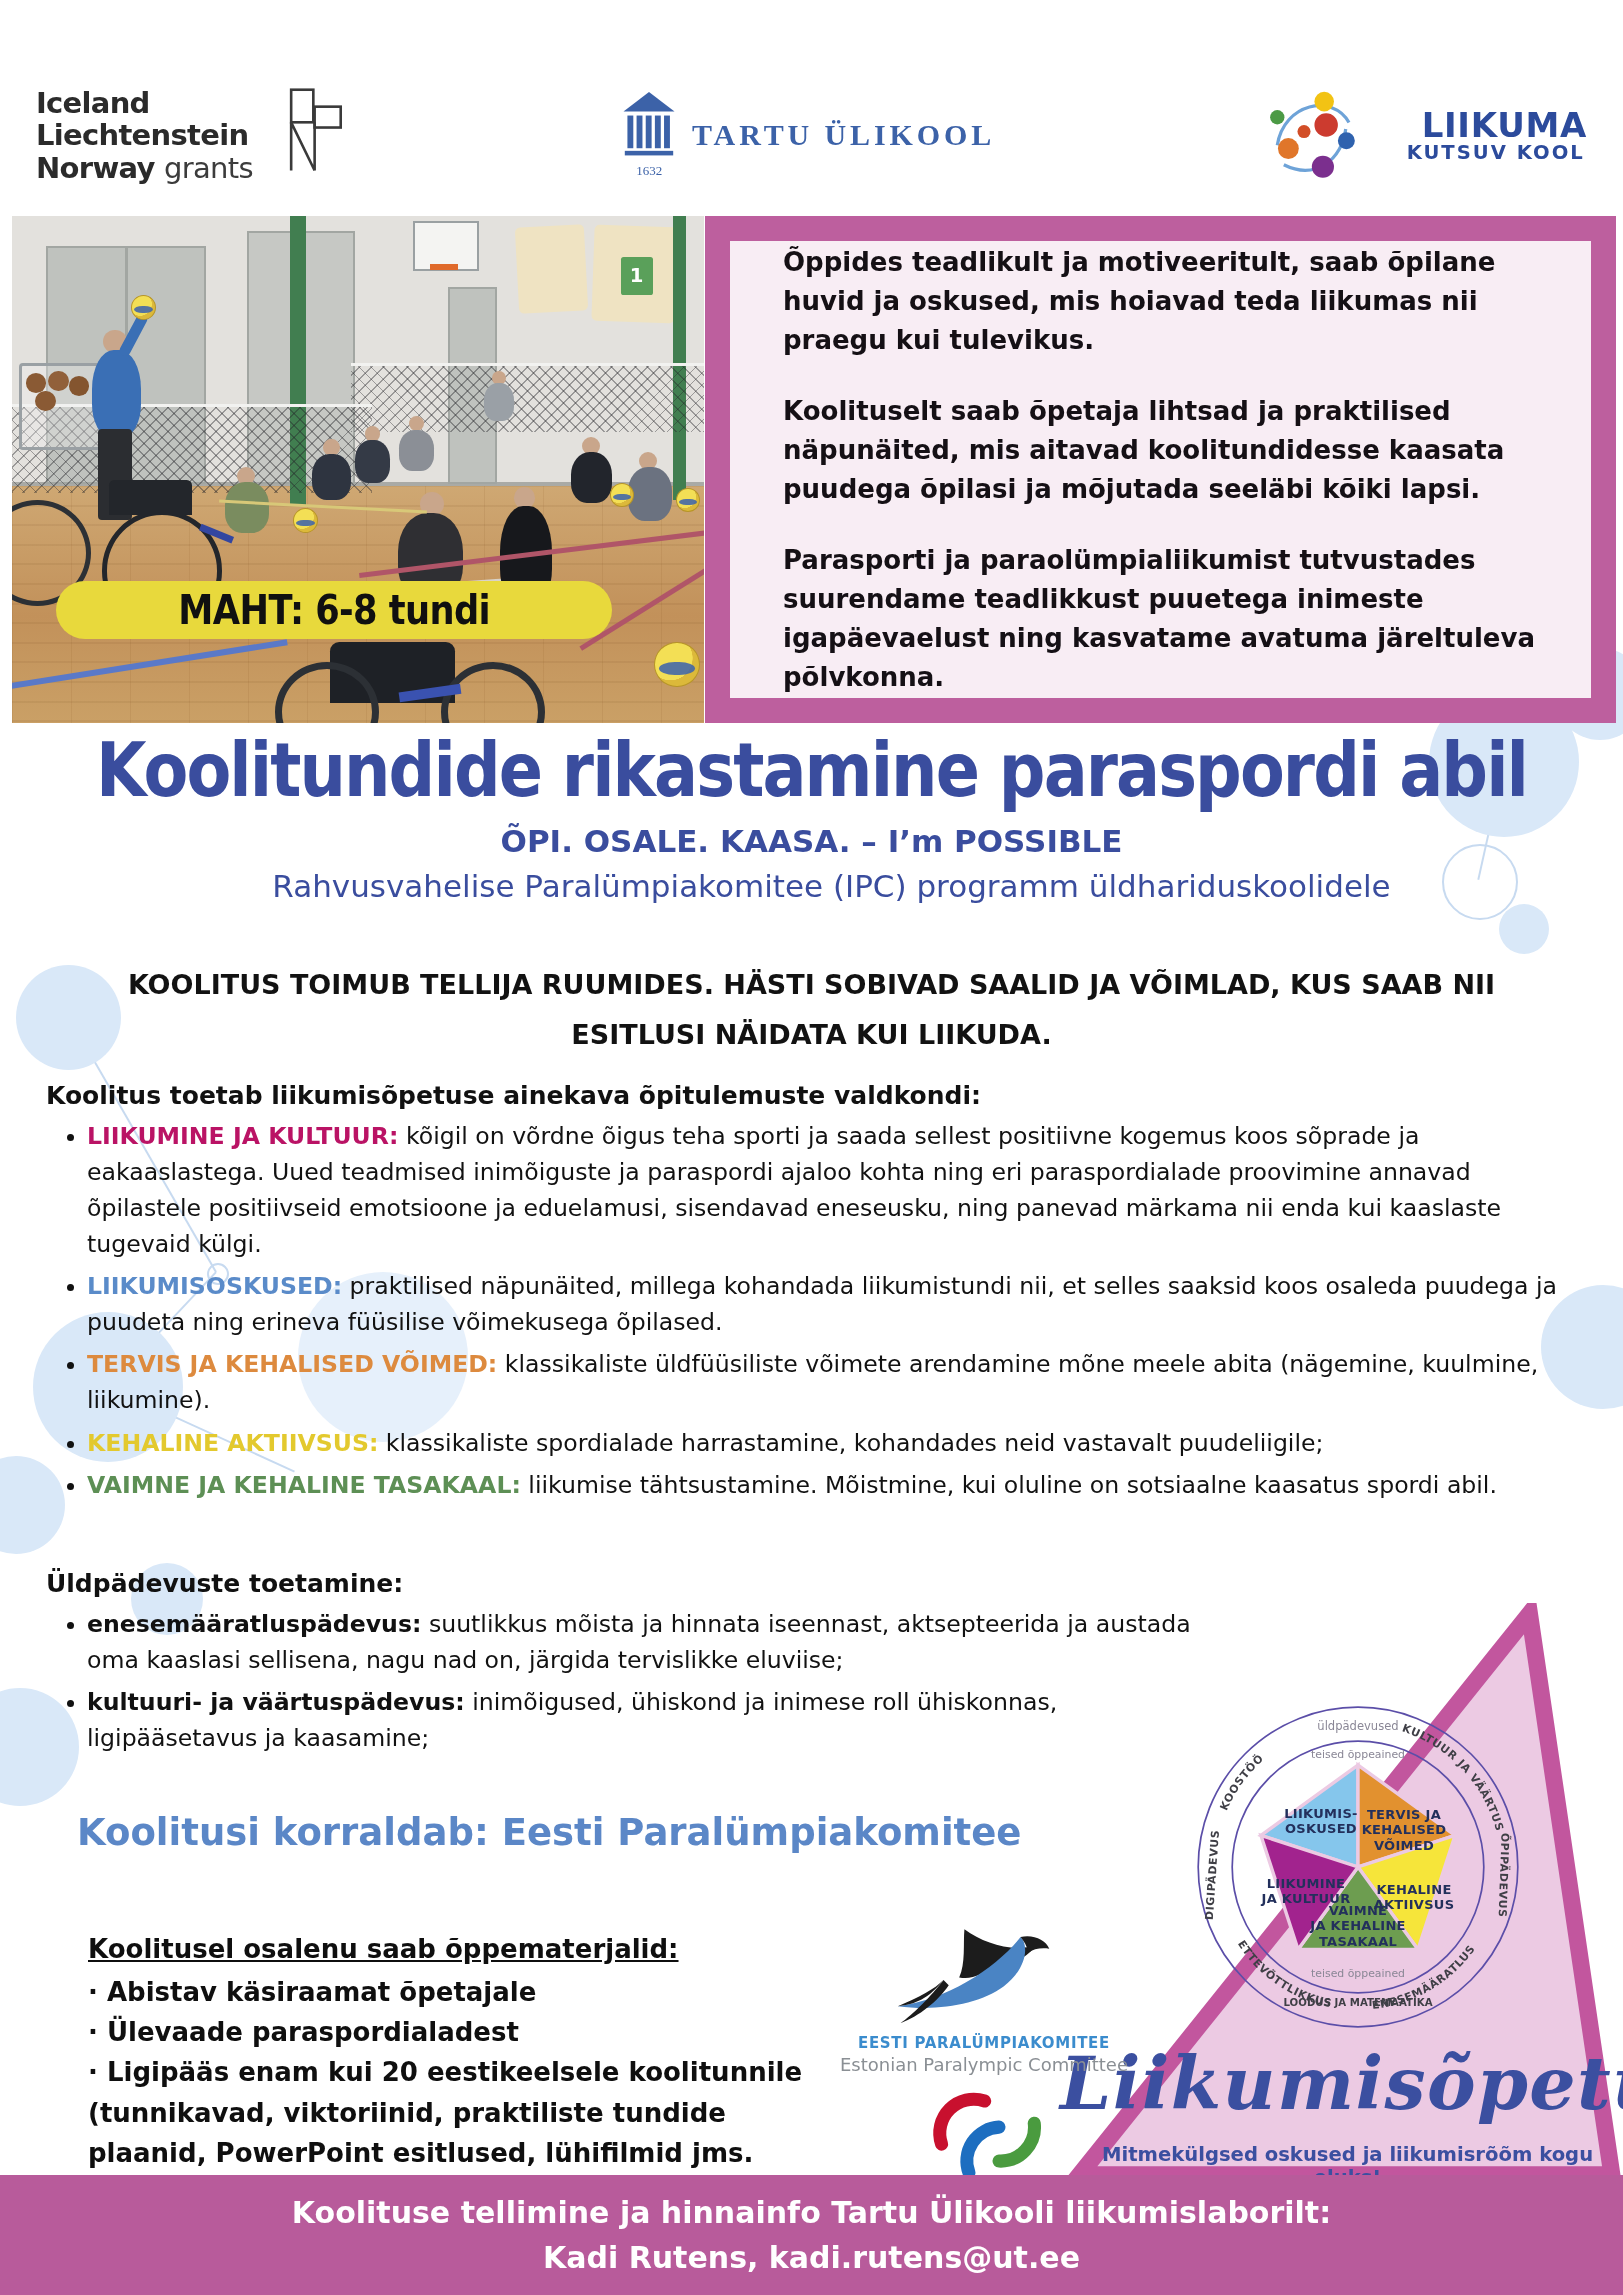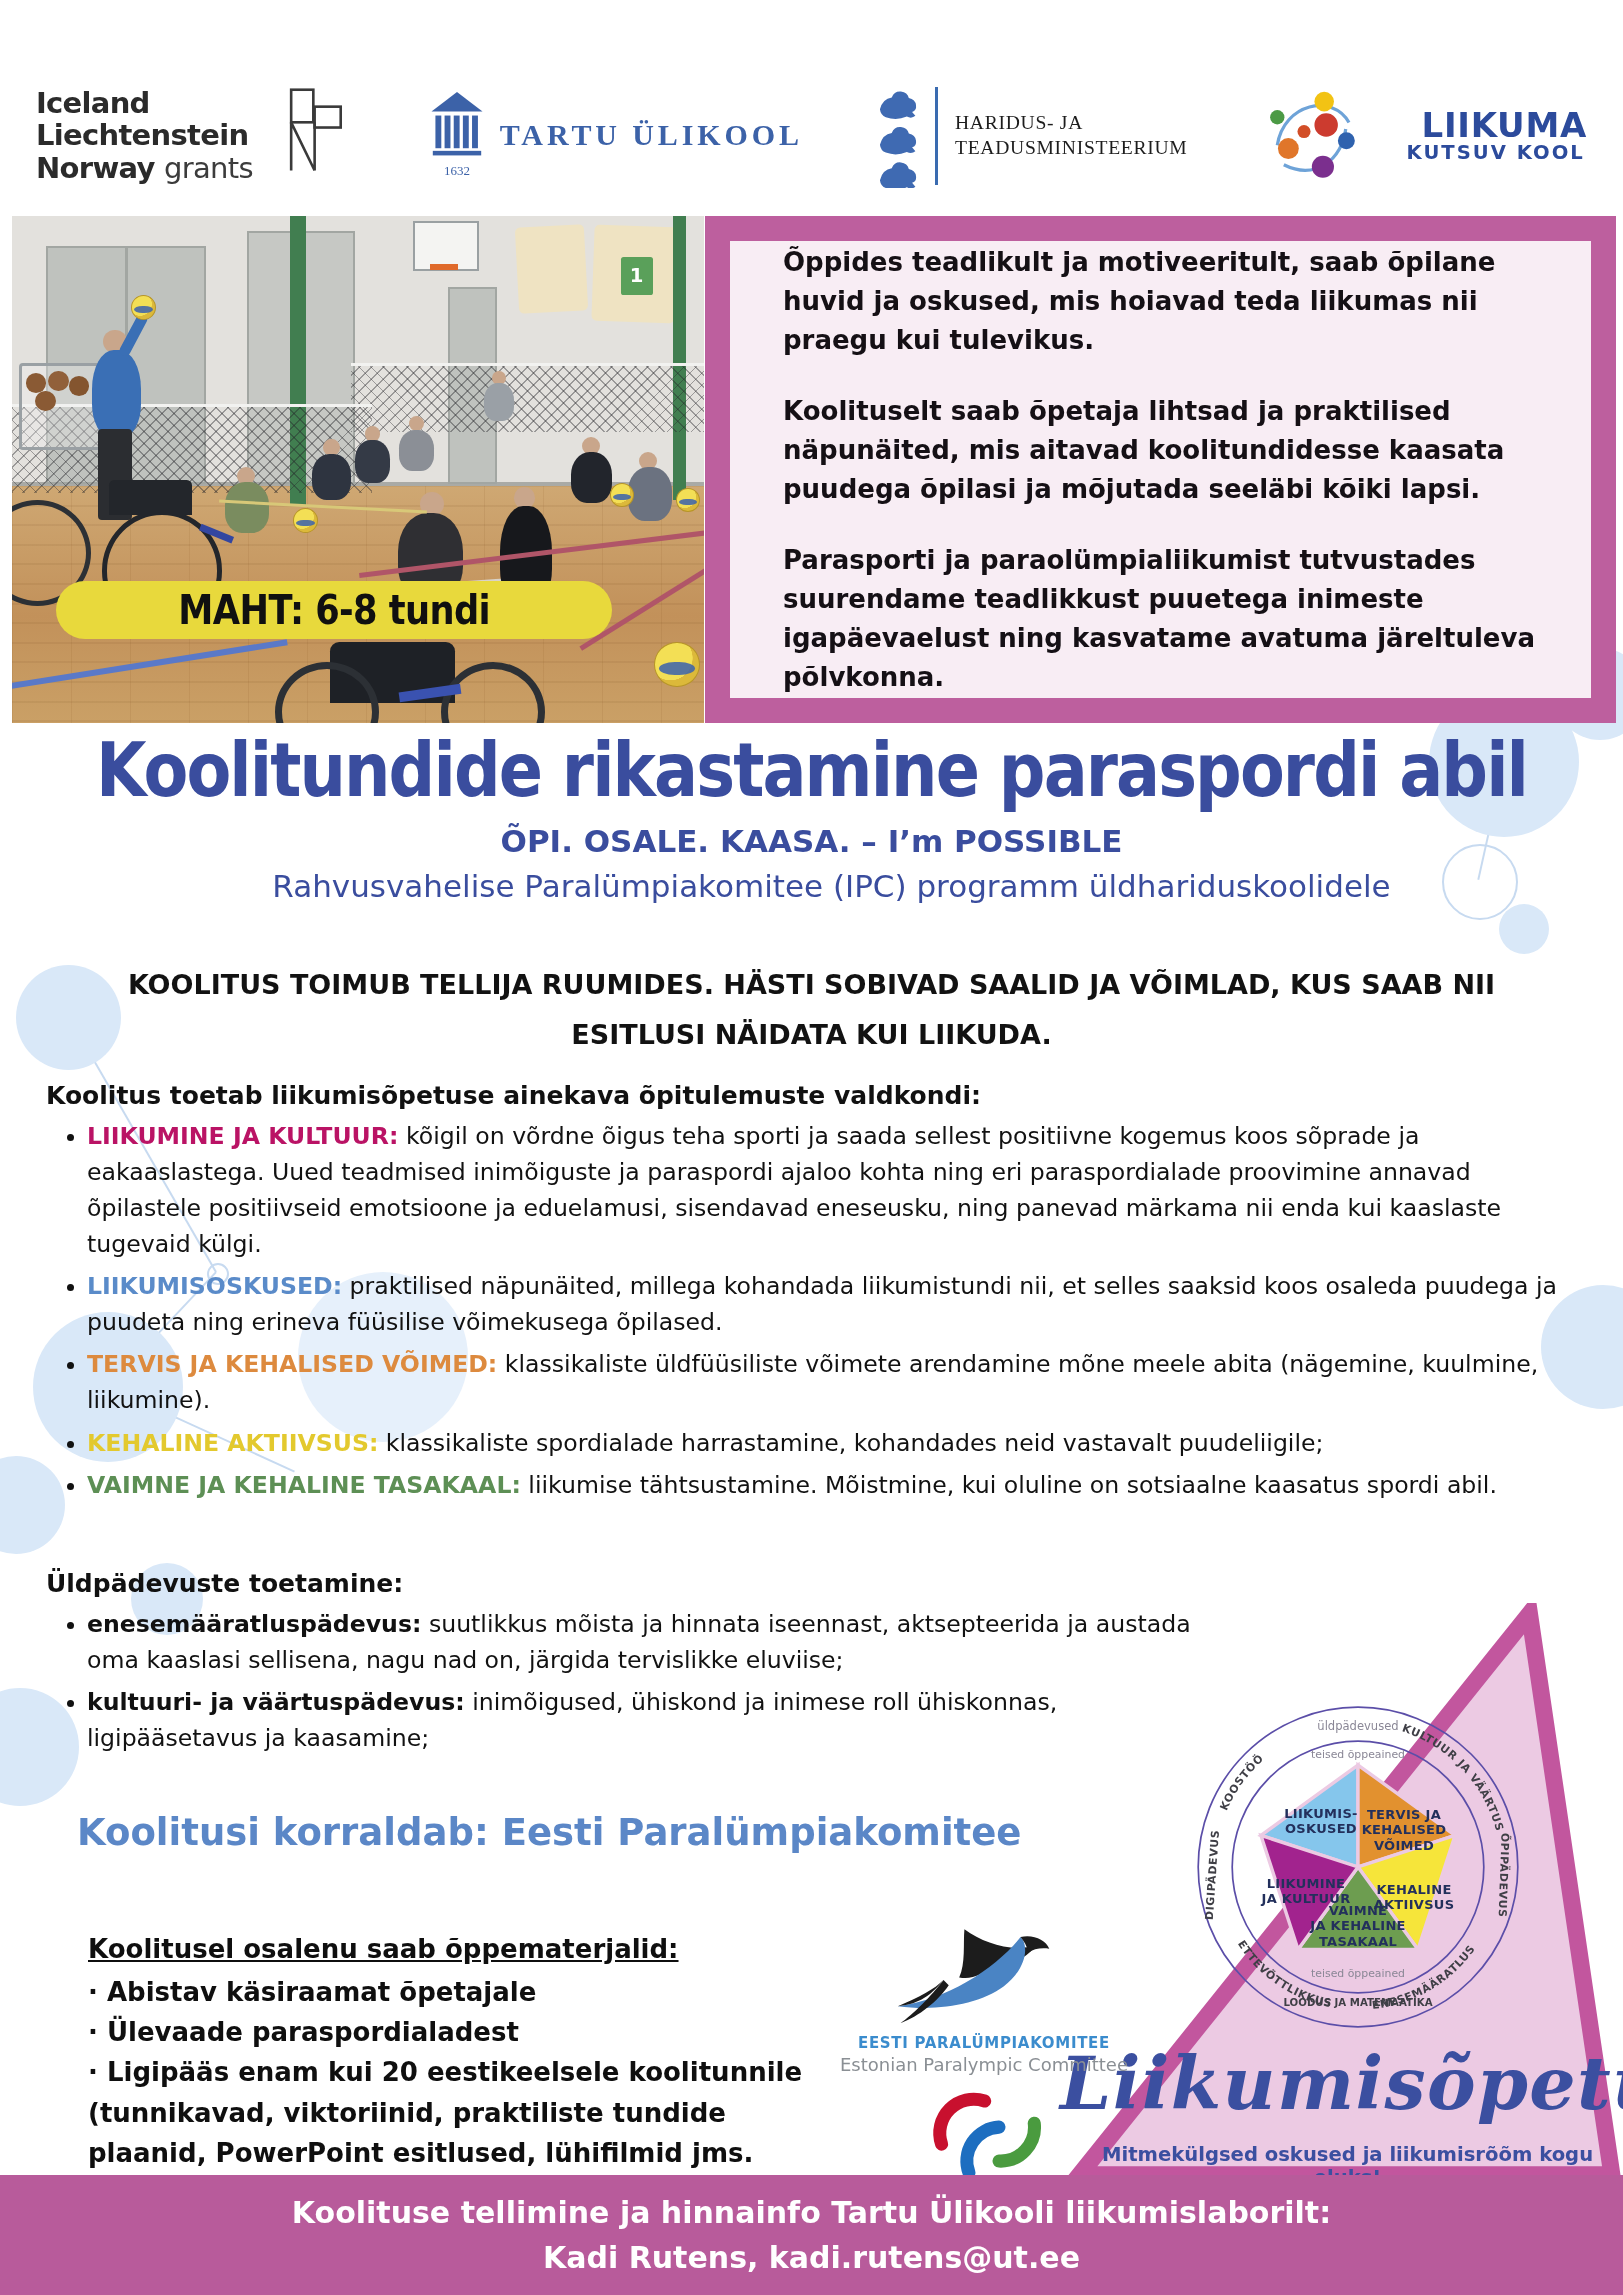--- a/index.html
+++ b/index.html
@@ -152,34 +152,20 @@
             <rect x="64" y="36" width="9" height="50"></rect>
             <rect x="4" y="90" width="74" height="7"></rect>
           </g>
         </svg>
         <div class="tartu-year">1632</div>
       </div>
       <div id="tartu-text">TARTU ÜLIKOOL</div>
     </div>
 
 
-    <div class="ministry">
-      <svg width="42" height="105" viewBox="0 0 64 160">
-        <g fill="#3f6ab2">
-          <path d="M6 40 q4-16 18-18 q4-10 14-9 q10 1 12 10 q10 2 11 11 q1 8-6 10 l5 6 q-6 5-13 1 q-16 7-32 1 q-8-3-9-12z"></path>
-          <path transform="translate(0,54)" d="M6 40 q4-16 18-18 q4-10 14-9 q10 1 12 10 q10 2 11 11 q1 8-6 10 l5 6 q-6 5-13 1 q-16 7-32 1 q-8-3-9-12z"></path>
-          <path transform="translate(0,108)" d="M6 40 q4-16 18-18 q4-10 14-9 q10 1 12 10 q10 2 11 11 q1 8-6 10 l5 6 q-6 5-13 1 q-16 7-32 1 q-8-3-9-12z"></path>
-        </g>
-      </svg>
-      <div class="vdivider"></div>
-      <div class="ministry-name">
-        <div>HARIDUS- JA</div>
-        <div>TEADUSMINISTEERIUM</div>
-      </div>
-    </div>
 
     <div class="logo-group">
       <svg width="101" height="105" viewBox="0 0 155 160">
         <path d="M25 95 C35 30 110 15 135 60" fill="none" stroke="#6ea3d8" stroke-width="5"></path>
         <path d="M35 125 C85 150 125 115 130 70" fill="none" stroke="#6ea3d8" stroke-width="5"></path>
         <circle cx="97" cy="28" r="15" fill="#f2c314"></circle>
         <circle cx="25" cy="52" r="11" fill="#4c9a45"></circle>
         <circle cx="100" cy="64" r="18" fill="#cc3b2f"></circle>
         <circle cx="131" cy="88" r="13" fill="#2f62ae"></circle>
         <circle cx="42" cy="100" r="16" fill="#e0762a"></circle>

